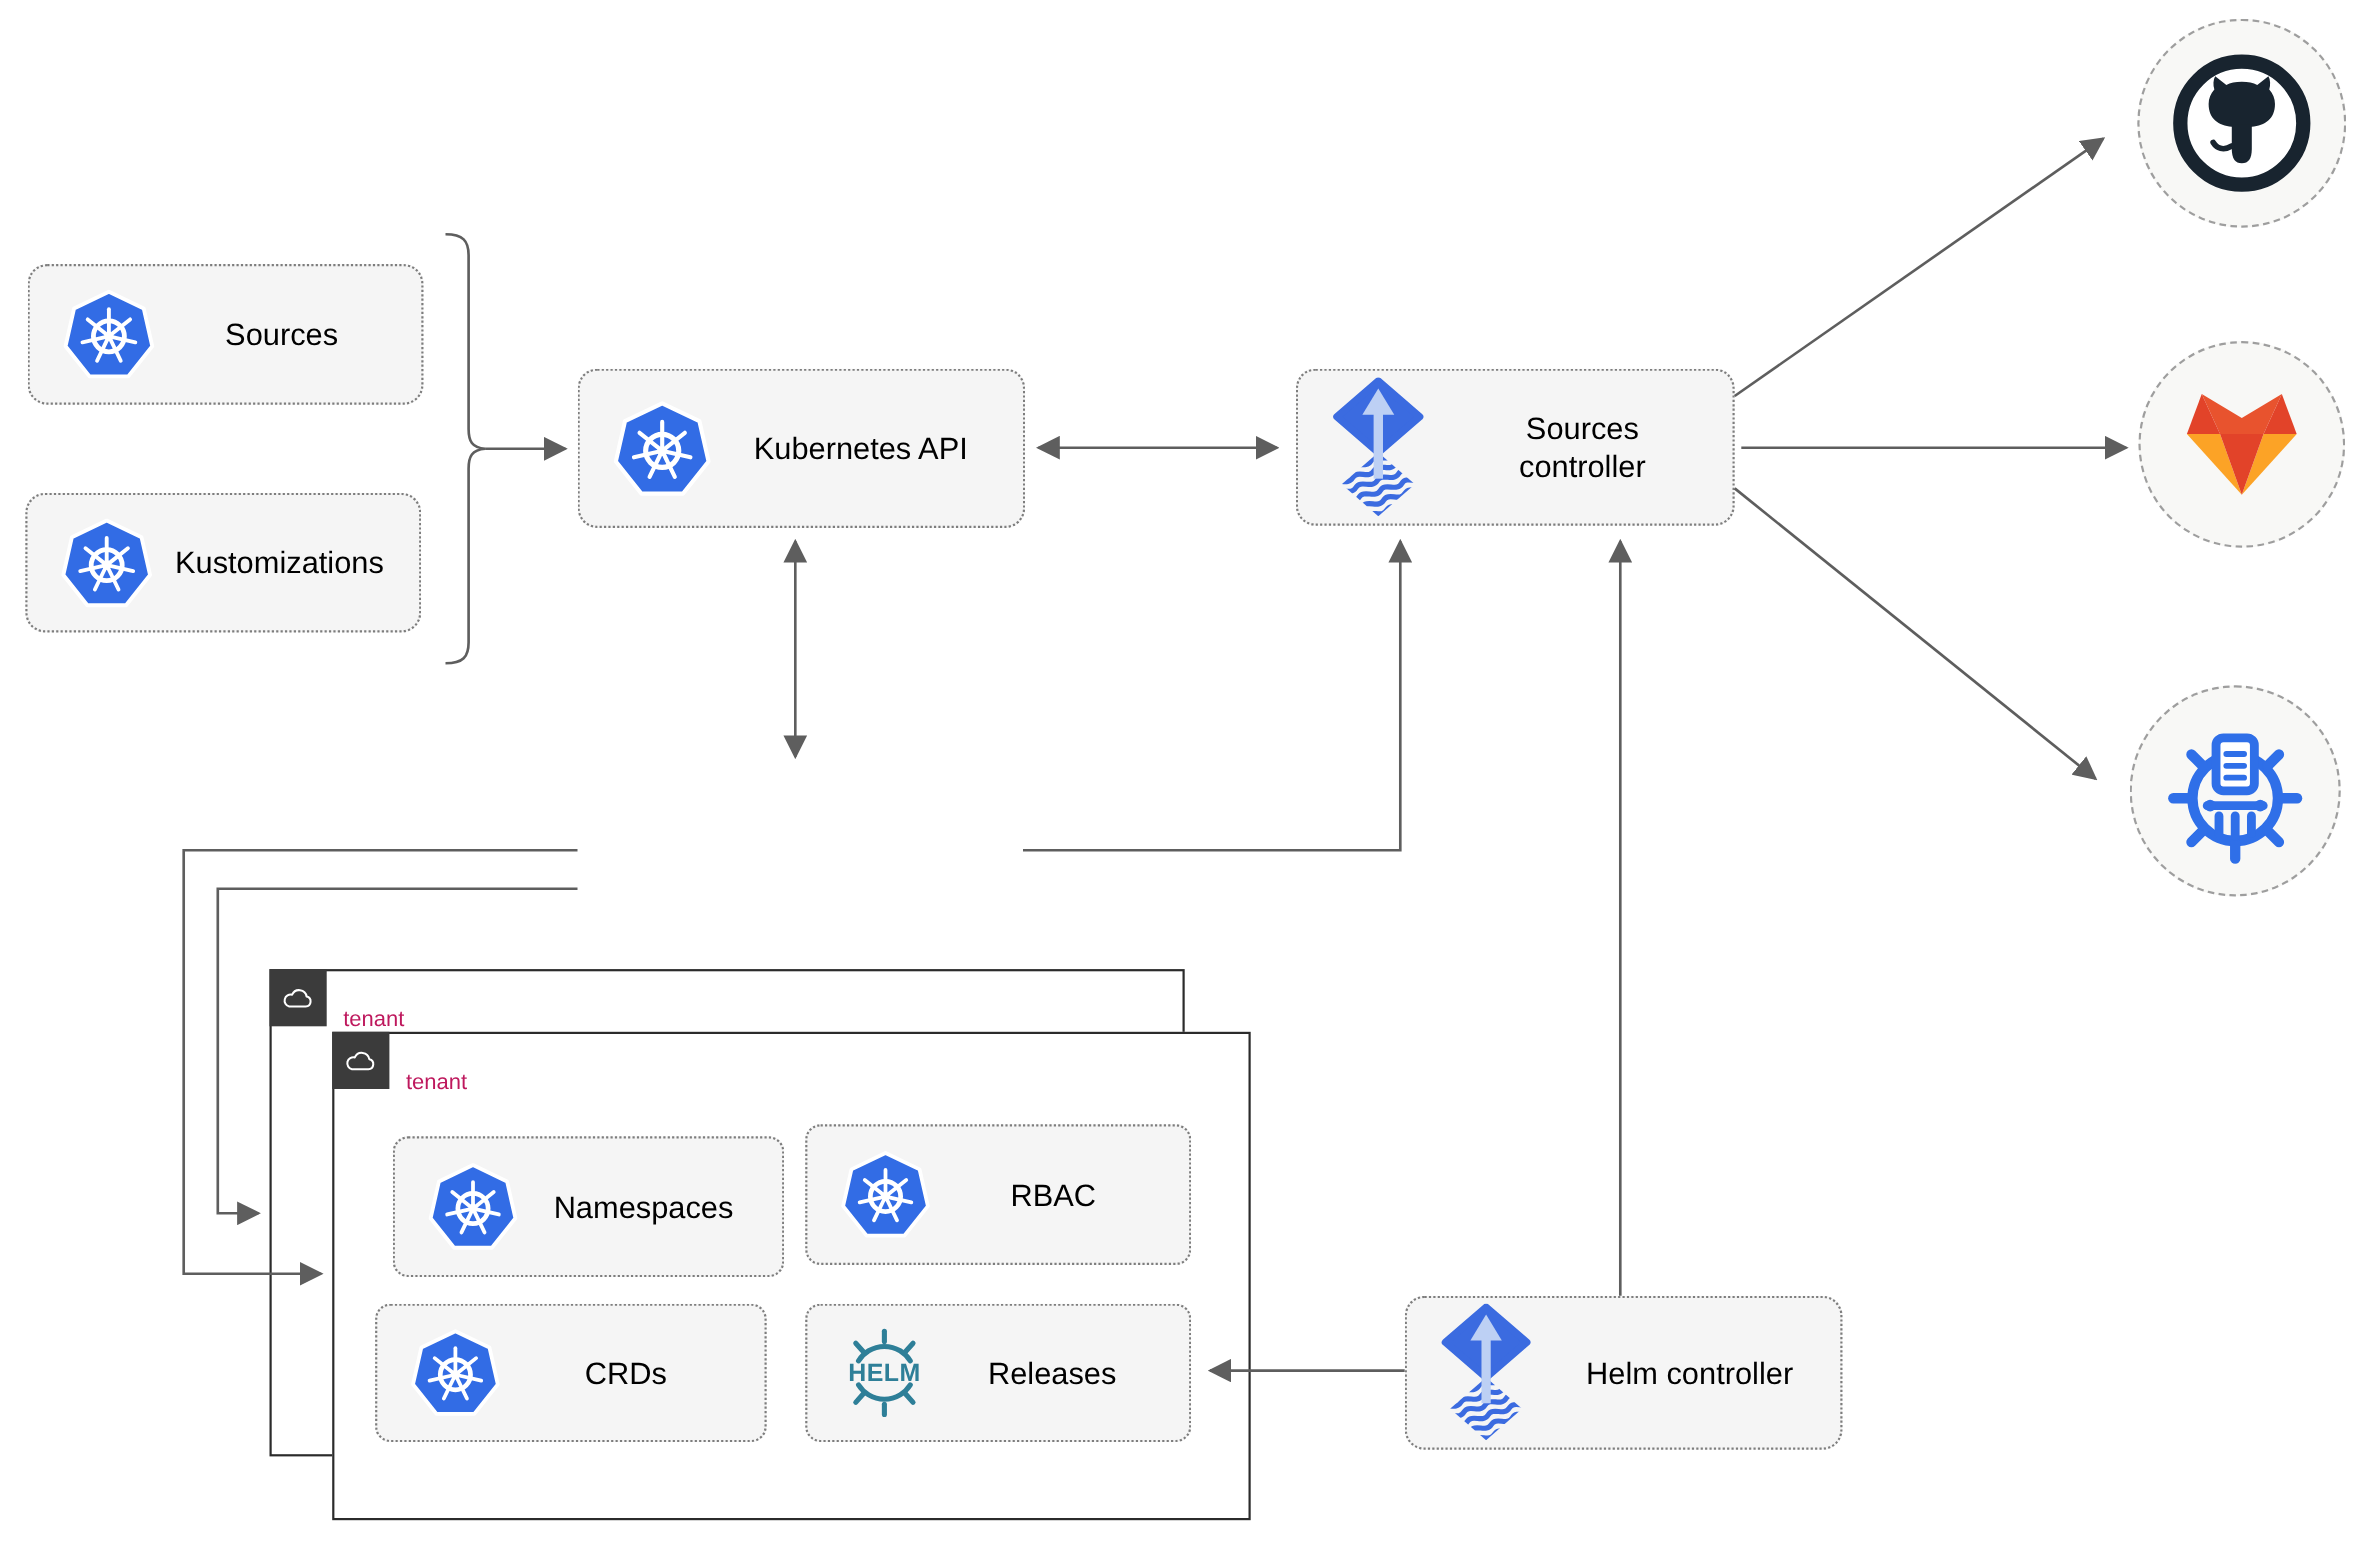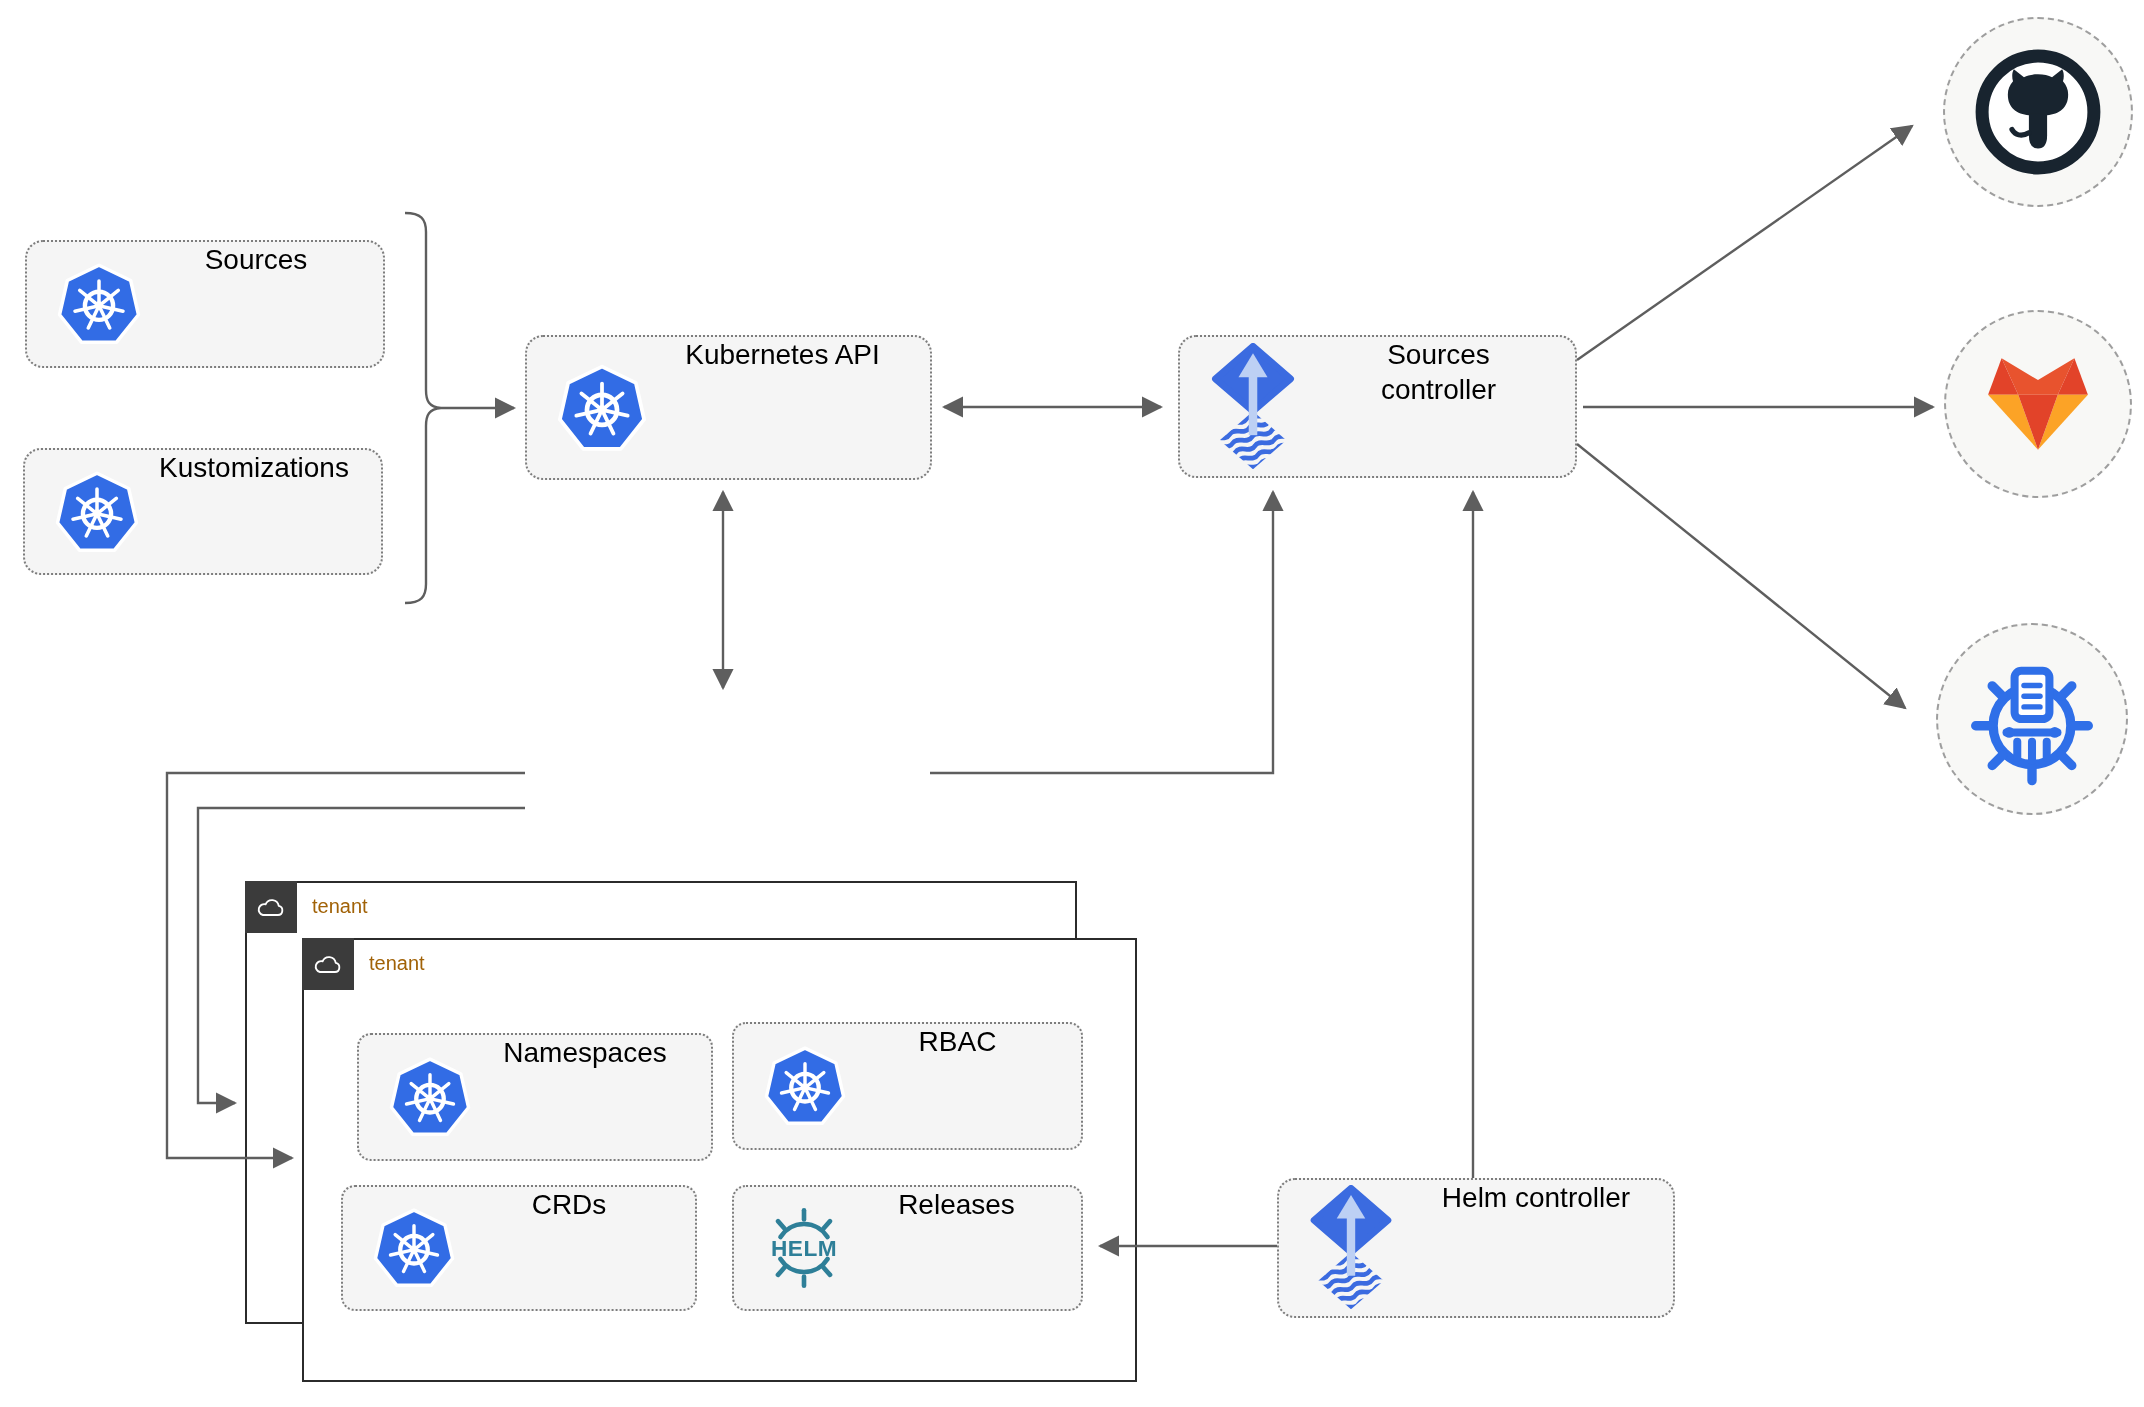--- a/index.html
+++ b/index.html
@@ -3,39 +3,39 @@
 <meta charset="utf-8">
 <style>
   html,body{margin:0;padding:0;background:#ffffff;}
   #canvas{
     position:relative;width:2144px;height:1407px;background:#fff;
     font-family:"Liberation Sans",sans-serif;overflow:hidden;
   }
   
   .node{
     position:absolute;background:#f5f5f5;border:2px dotted #7d7d7d;
-    border-radius:18px;display:flex;box-sizing:border-box;
+    border-radius:18px;display:flex;align-items:center;box-sizing:border-box;
     z-index:3;
   }
   .node .ic{margin-left:28px;flex:0 0 auto;display:flex;align-items:center;}
   .node .lbl{
     flex:1;text-align:center;font-size:28px;color:#000;padding-right:14px;
     line-height:1.25;
   }
   .node .lbl.narrow{max-width:190px;margin:0 auto;padding-right:0;}
   
   .tenant{
     position:absolute;background:#fff;border:2px solid #2b2b2b;box-sizing:border-box;
   }
   .tenant-tab{
     position:absolute;width:52px;height:52px;background:#3b3b3b;
     display:flex;align-items:center;justify-content:center;box-sizing:border-box;z-index:4;
   }
   .tenant-label{
-    position:absolute;font-size:20px;color:#a16207;z-index:4;
+    position:absolute;font-size:20px;color:#be185d;z-index:4;margin-top:21px;
   }
   
   .ext{
     position:absolute;border:2px dashed #9e9e9e;border-radius:50%;
     background:#f8f8f6;display:flex;align-items:center;justify-content:center;
     box-sizing:border-box;z-index:3;
   }
   #connectors{position:absolute;left:0;top:0;z-index:5;pointer-events:none;}
   #symdefs{position:absolute;width:0;height:0;overflow:hidden;}
 </style>

